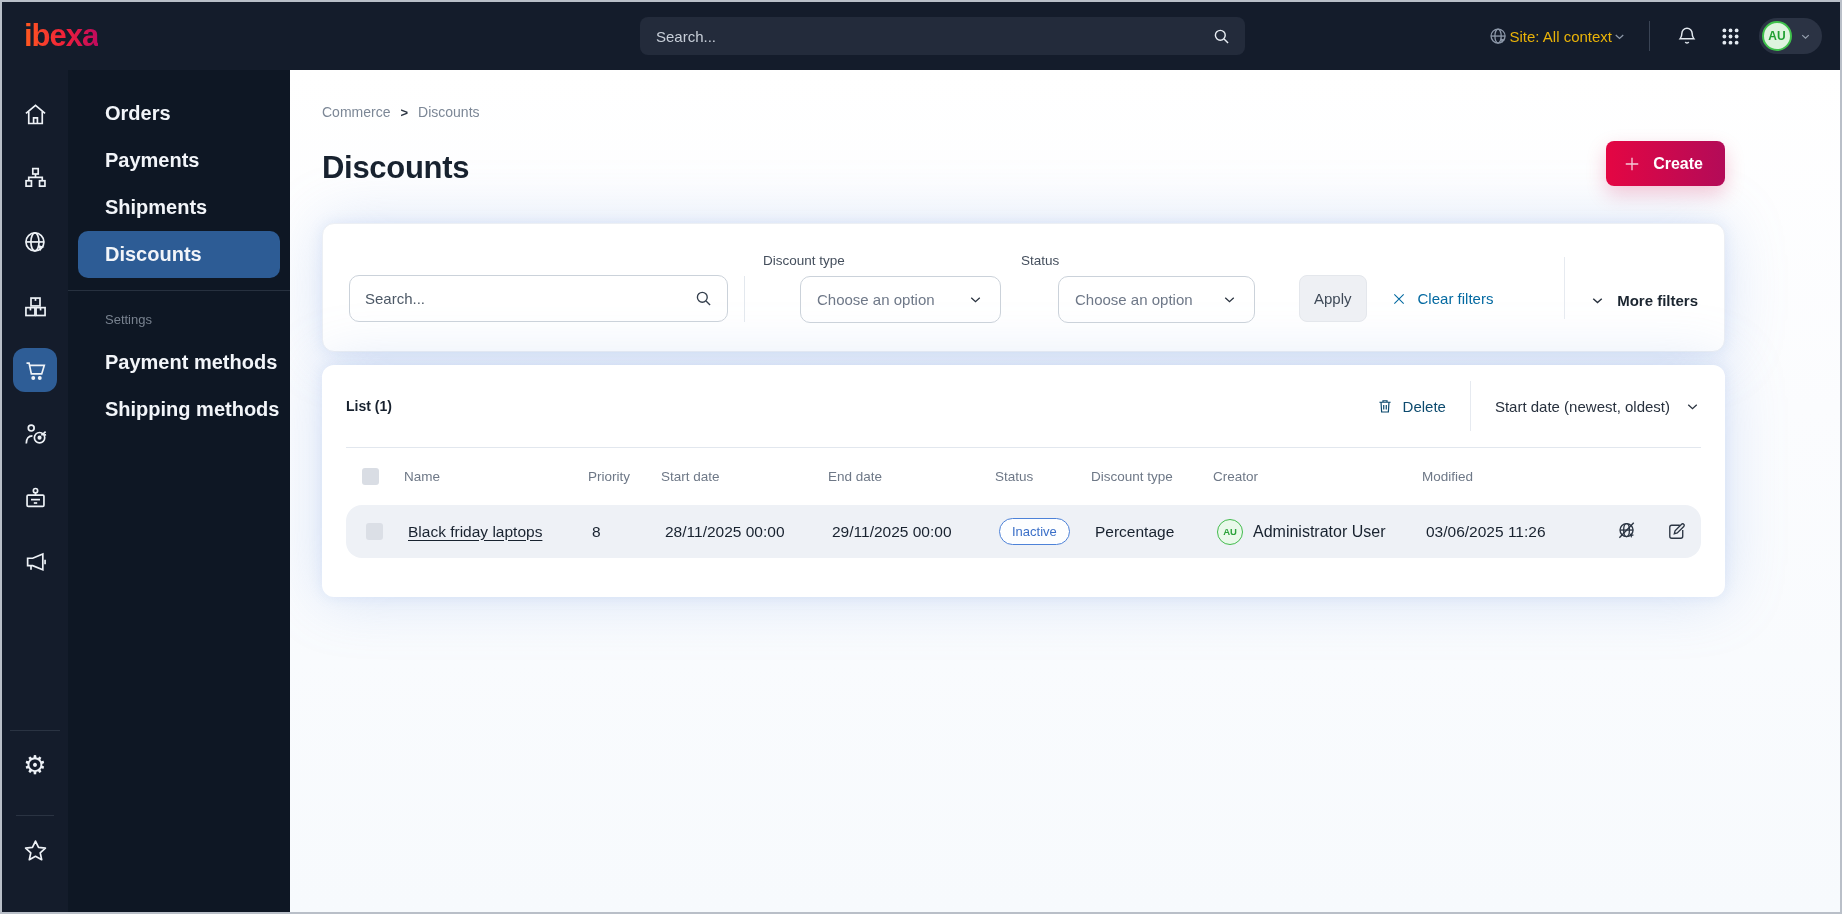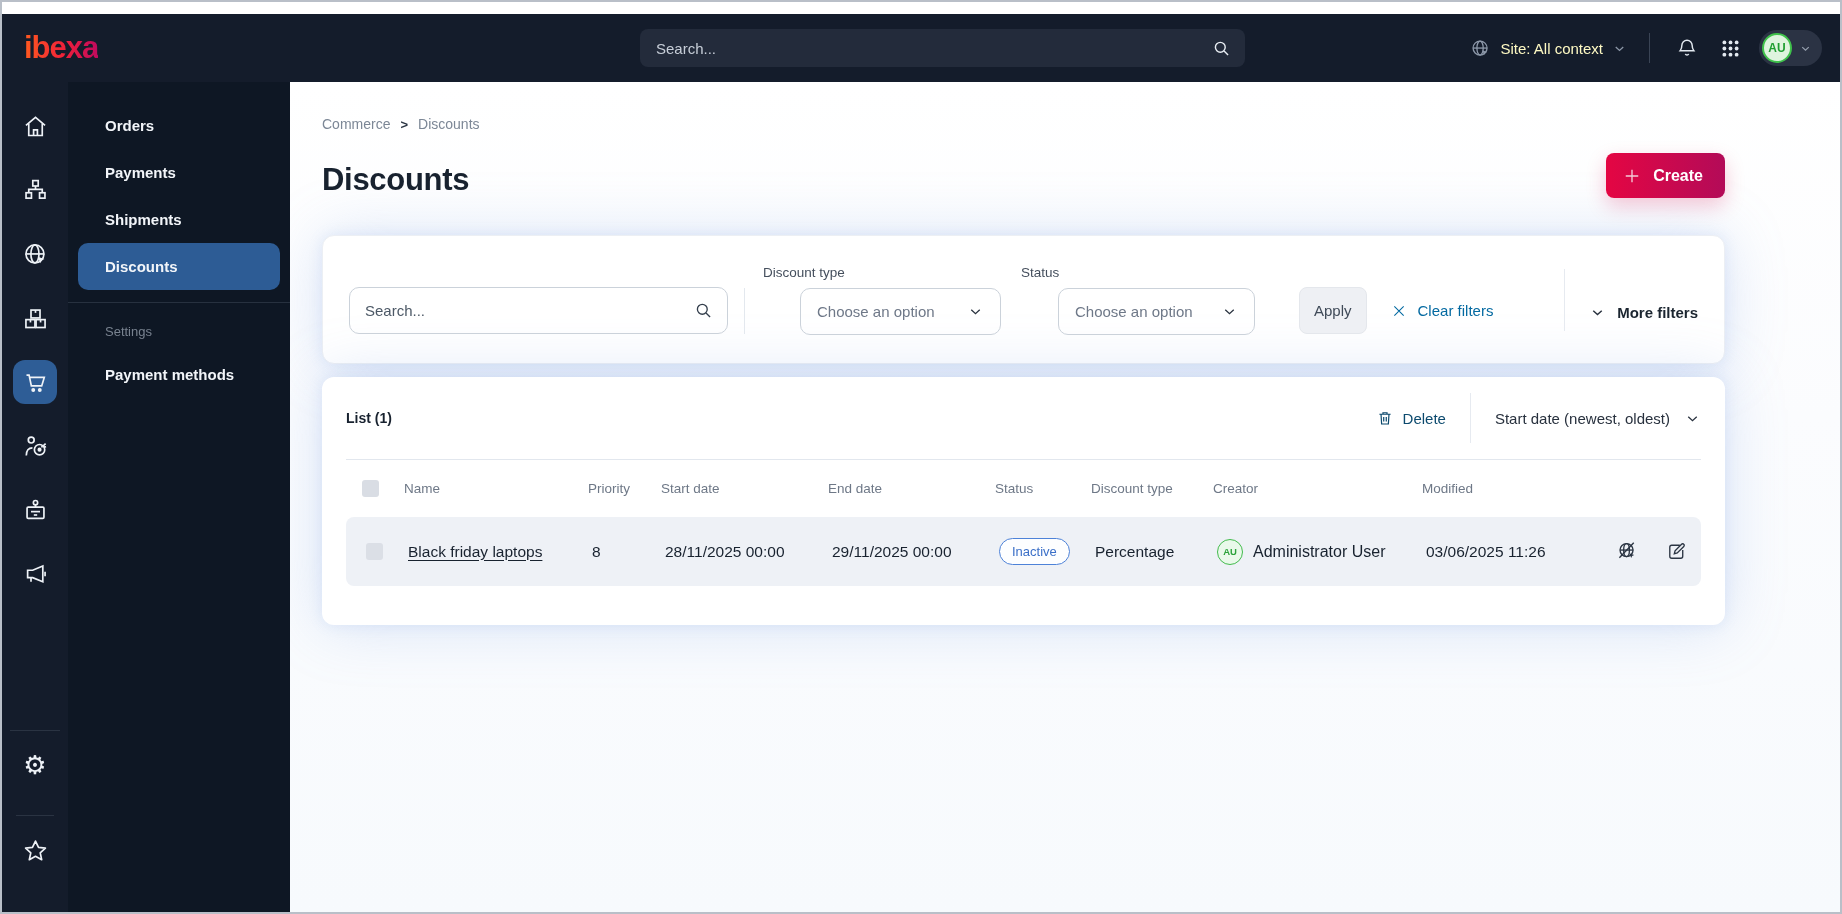--- a/index.html
+++ b/index.html
@@ -4,31 +4,31 @@
 <style>
   * { margin:0; padding:0; box-sizing:border-box; }
   html,body { width:1842px; height:914px; overflow:hidden; }
   body {
     font-family:"Liberation Sans","DejaVu Sans",sans-serif;
     background:#fff; color:#18222f;
   }
   .frame { width:1842px; height:914px; border:2px solid #b9bfc8; display:flex; flex-direction:column; background:#fff; }
 
   
-  .topbar { height:68px; background:#141c2b; display:flex; align-items:center; padding:0 18px 0 22px; position:relative; flex:none;margin-top:12px; }
+  .topbar { height:68px; background:#141c2b; display:flex; align-items:center; padding:0 18px 0 22px; position:relative; flex:none; }
   .logo { font-size:31px; font-weight:800; letter-spacing:-1px;
     background:linear-gradient(90deg,#ff5a1f 0%,#f0203a 55%,#c00a5e 100%);
     -webkit-background-clip:text; background-clip:text; color:transparent; cursor:pointer; }
   .global-search { position:absolute; left:638px; top:15px; width:605px; height:38px;
     background:#232b3b; border-radius:8px; display:flex; align-items:center; padding:0 14px 0 16px; }
   .global-search input { flex:1; background:transparent; border:none; outline:none; color:#dfe5ec; font-size:15px; font-family:inherit; }
   .global-search input::placeholder { color:#c7ced8; }
   .gs-icon { color:#e8edf3; display:flex; }
   .tb-right { margin-left:auto; display:flex; align-items:center; gap:14px; }
-  .site-ctx { display:flex; align-items:center; gap:9px; color:#fef9c3; font-size:15px; cursor:pointer; }
+  .site-ctx { display:flex; align-items:center; color:#eab308; font-size:15px; cursor:pointer; }
   .site-ctx svg { color:#8d98a9; }
   .tb-divider { width:1px; height:30px; background:#3a4455; margin:0 8px; }
   .tb-iconbtn { color:#e3e9f0; display:flex; align-items:center; cursor:pointer; padding:4px; }
   .avatar-pill { background:#2b3344; border-radius:20px; padding:3px 10px 3px 3px; display:flex; align-items:center; gap:7px; cursor:pointer; }
   .avatar { width:30px; height:30px; border-radius:50%; background:#def4de; border:2px solid #3fc14b;
     display:flex; align-items:center; justify-content:center; font-size:12px; font-weight:800; color:#1f9e31; }
   .avatar-pill svg { color:#97a1b0; }
 
   
   .app-body { flex:1; display:flex; min-height:0; }
@@ -39,21 +39,21 @@
     color:#eef2f7; margin-bottom:20px; cursor:pointer; }
   .rail-btn.selected { background:#2e5d96; }
   .rail-spacer { flex:1; }
   .rail-divider { width:50px; height:1px; background:#2a3342; margin:6px 0 12px; }
   .rail-divider.thin { width:38px; margin:8px 0 12px; }
   .gear-glyph { font-family:"DejaVu Sans",sans-serif; font-size:26px; color:#eef2f7; line-height:1; }
 
   
   .sidebar { width:222px; background:#0e1724; padding-top:20px; flex:none; }
   .menu-item { height:47px; display:flex; align-items:center; padding-left:27px; margin:0 10px;
-    color:#f2f5f9; font-size:15px; font-weight:600; border-radius:10px; cursor:pointer; }
+    color:#f2f5f9; font-size:20px; font-weight:600; border-radius:10px; cursor:pointer; }
   .menu-item.selected { background:#2d5c95; }
   .sb-divider { height:1px; background:#27313f; margin:12px 0 14px; }
   .sb-section { padding-left:27px; margin:0 10px 6px; color:#78828f; font-size:13px; height:28px; display:flex; align-items:center; }
 
   
   .main { flex:1; min-width:0; padding:30px 115px 0 32px; background:linear-gradient(180deg,#ffffff 0%,#fbfcfe 40%,#f7fafd 100%); overflow:hidden; }
   .main-header { display:flex; justify-content:space-between; align-items:flex-end; }
   .breadcrumb { display:flex; align-items:center; gap:10px; font-size:14px; color:#7c8796; padding-top:4px; }
   .crumb { cursor:pointer; }
   .crumb-sep { color:#2b3543; font-weight:700; font-size:13px; }
@@ -95,21 +95,21 @@
   .lh-spacer { flex:1; }
   .delete-btn { display:flex; align-items:center; gap:9px; color:#0c4a6e; font-size:15px; cursor:pointer;text-align:right; }
   .lh-vdiv { width:1px; height:50px; background:#e6eaf0; margin:0 24px; }
   .sort-btn { display:flex; gap:14px; cursor:pointer; font-size:15px; color:#28313e; }
   .sort-btn svg { color:#28313e; }
   .list-divider { height:1px; background:#e2e7ee; }
 
   .tgrid { display:grid; grid-template-columns:42px 184px 73px 167px 167px 96px 122px 209px 180px 1fr; align-items:center; padding-left:16px; }
   .thead { height:57px; color:#6e7887; font-size:13.5px; }
   .checkbox { width:17px; height:17px; border-radius:3px; background:#d9dde4; cursor:pointer; }
-  .trow { height:69px; background:#eef1f6; border-radius:8px; font-size:15.5px; color:#18222f;padding-left:20px; }
+  .trow { height:53px; background:#eef1f6; border-radius:16px; font-size:15.5px; color:#18222f;padding-left:20px; }
   .trow .checkbox { background:#dbdfe6; }
   .row-link { text-decoration:underline; text-underline-offset:3px; cursor:pointer; font-weight:500; }
   .badge { display:inline-flex; align-items:center; height:27px; padding:0 12px; border:1px solid #4d82d8; border-radius:14px;
     color:#3a6fc8; font-size:13px; background:#fdfeff; }
   .creator-cell { display:flex; align-items:center; gap:10px; }
   .creator-avatar { width:26px; height:26px; border-radius:50%; background:#e9f9ea; border:1.5px solid #43bb4d; flex:none;
     display:flex; align-items:center; justify-content:center; font-size:9.5px; font-weight:800; color:#2ba23a; }
   .creator-name { font-size:16px; }
   .actions-cell { display:flex; gap:26px; padding-left:10px; }
   .action-icon { color:#2b3543; cursor:pointer; display:flex; }
@@ -257,20 +257,21 @@
     </div>
 
     <div class="sidebar">
       <div class="menu-item">Orders</div>
       <div class="menu-item">Payments</div>
       <div class="menu-item">Shipments</div>
       <div class="menu-item selected">Discounts</div>
       <div class="sb-divider"></div>
       <div class="sb-section">Settings</div>
       <div class="menu-item">Payment methods</div>
+      <div class="menu-item">Shipping methods</div>
     </div>
 
     <div class="main">
 
       <div class="main-header">
         <div>
           <div class="breadcrumb">
             <span class="crumb">Commerce</span>
             <span class="crumb-sep">&gt;</span>
             <span class="crumb">Discounts</span>

